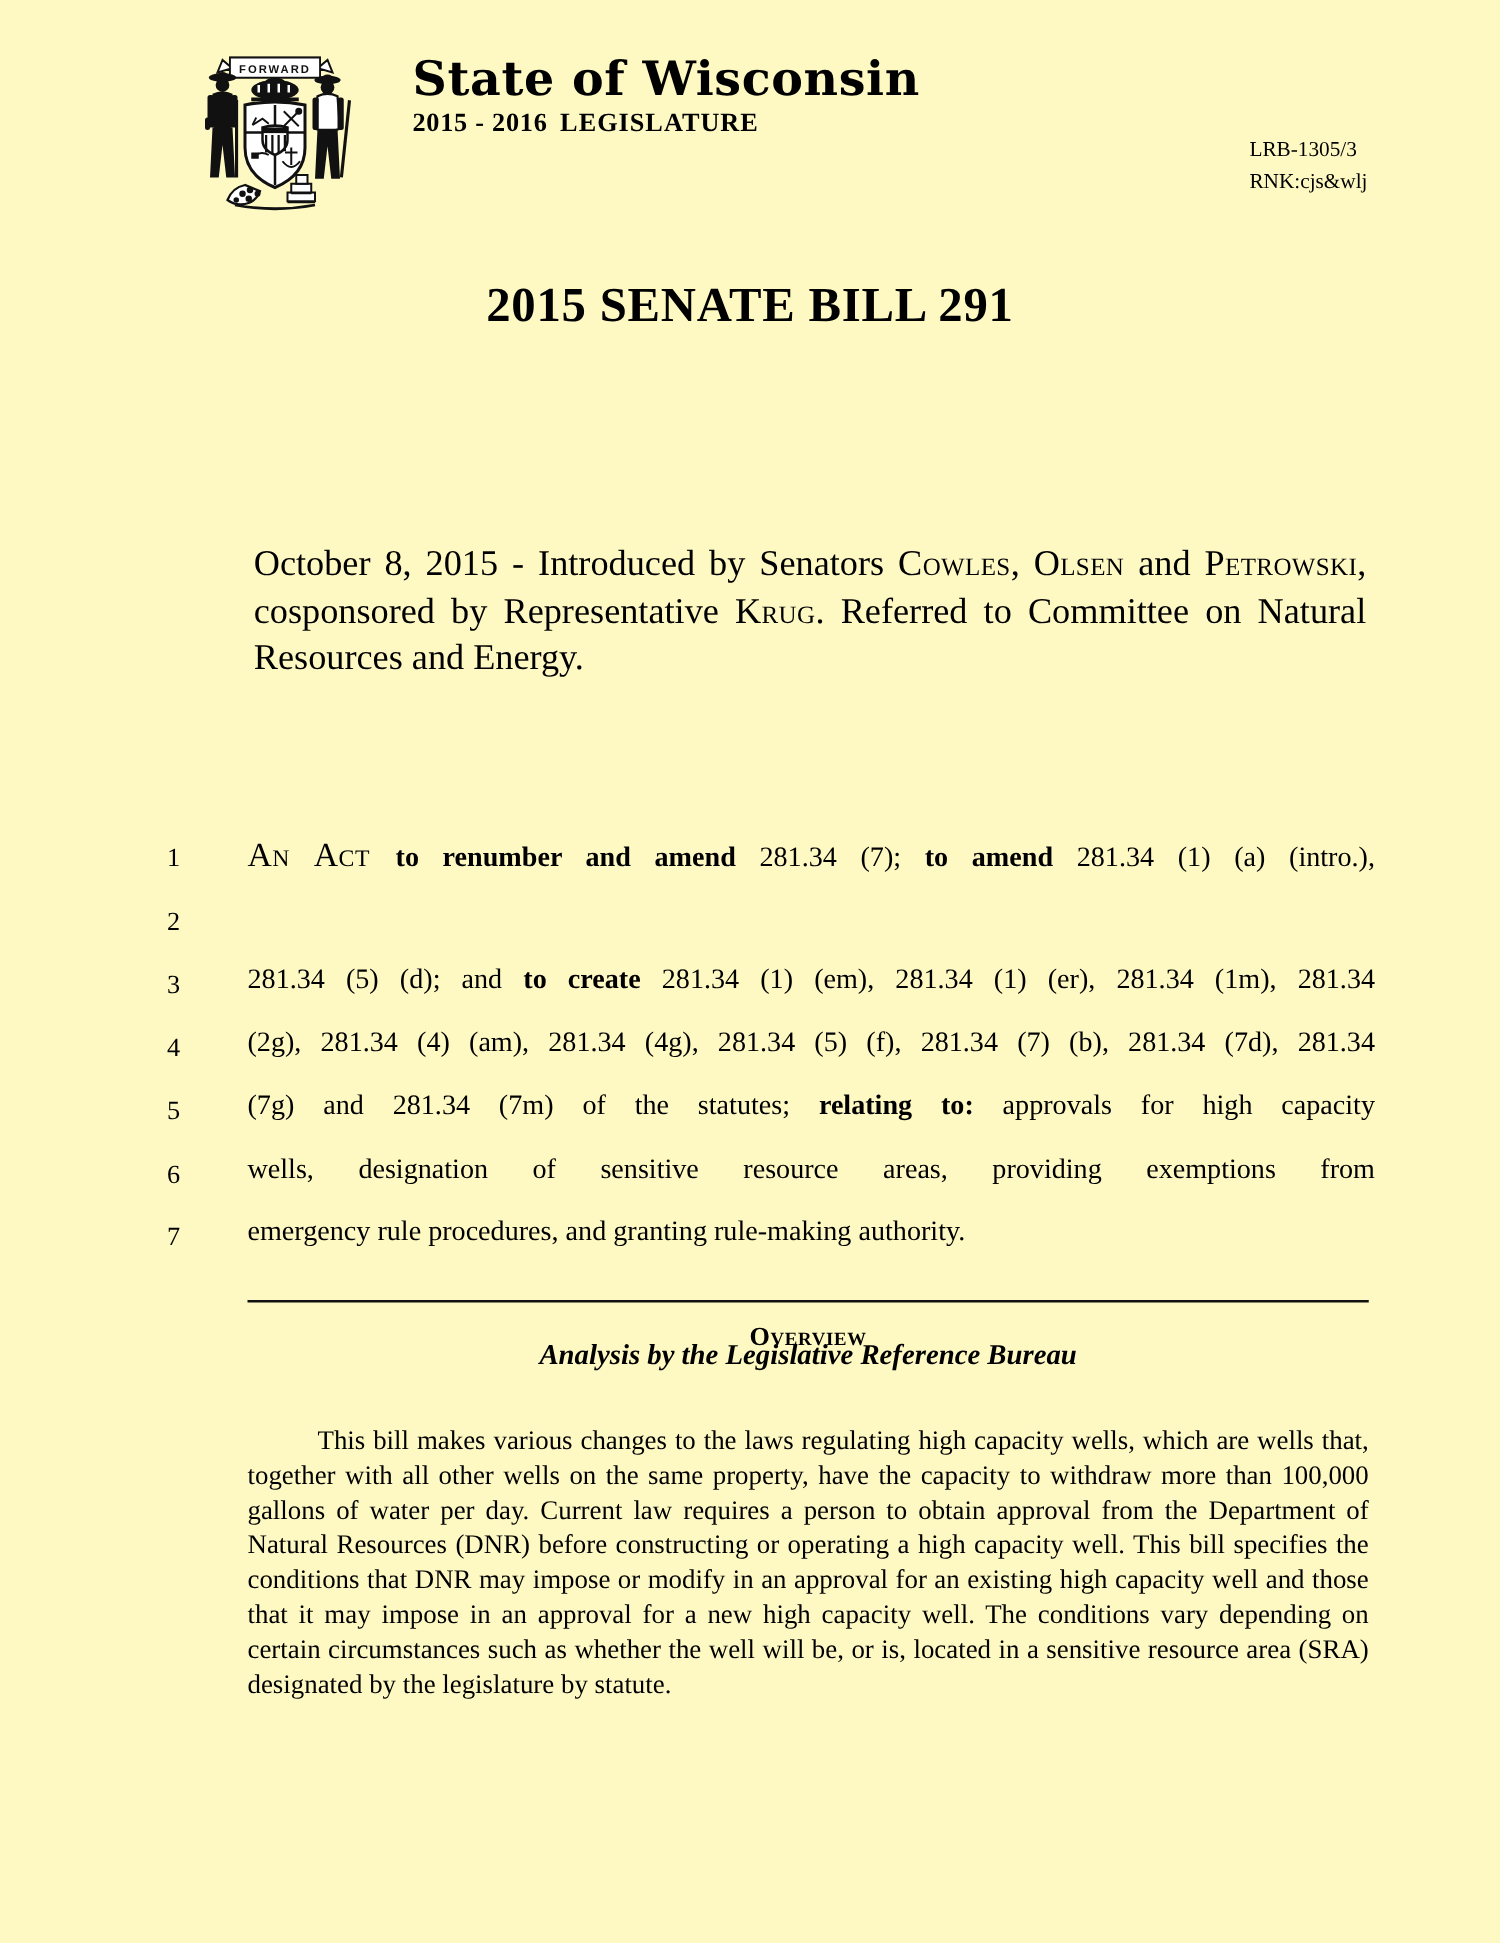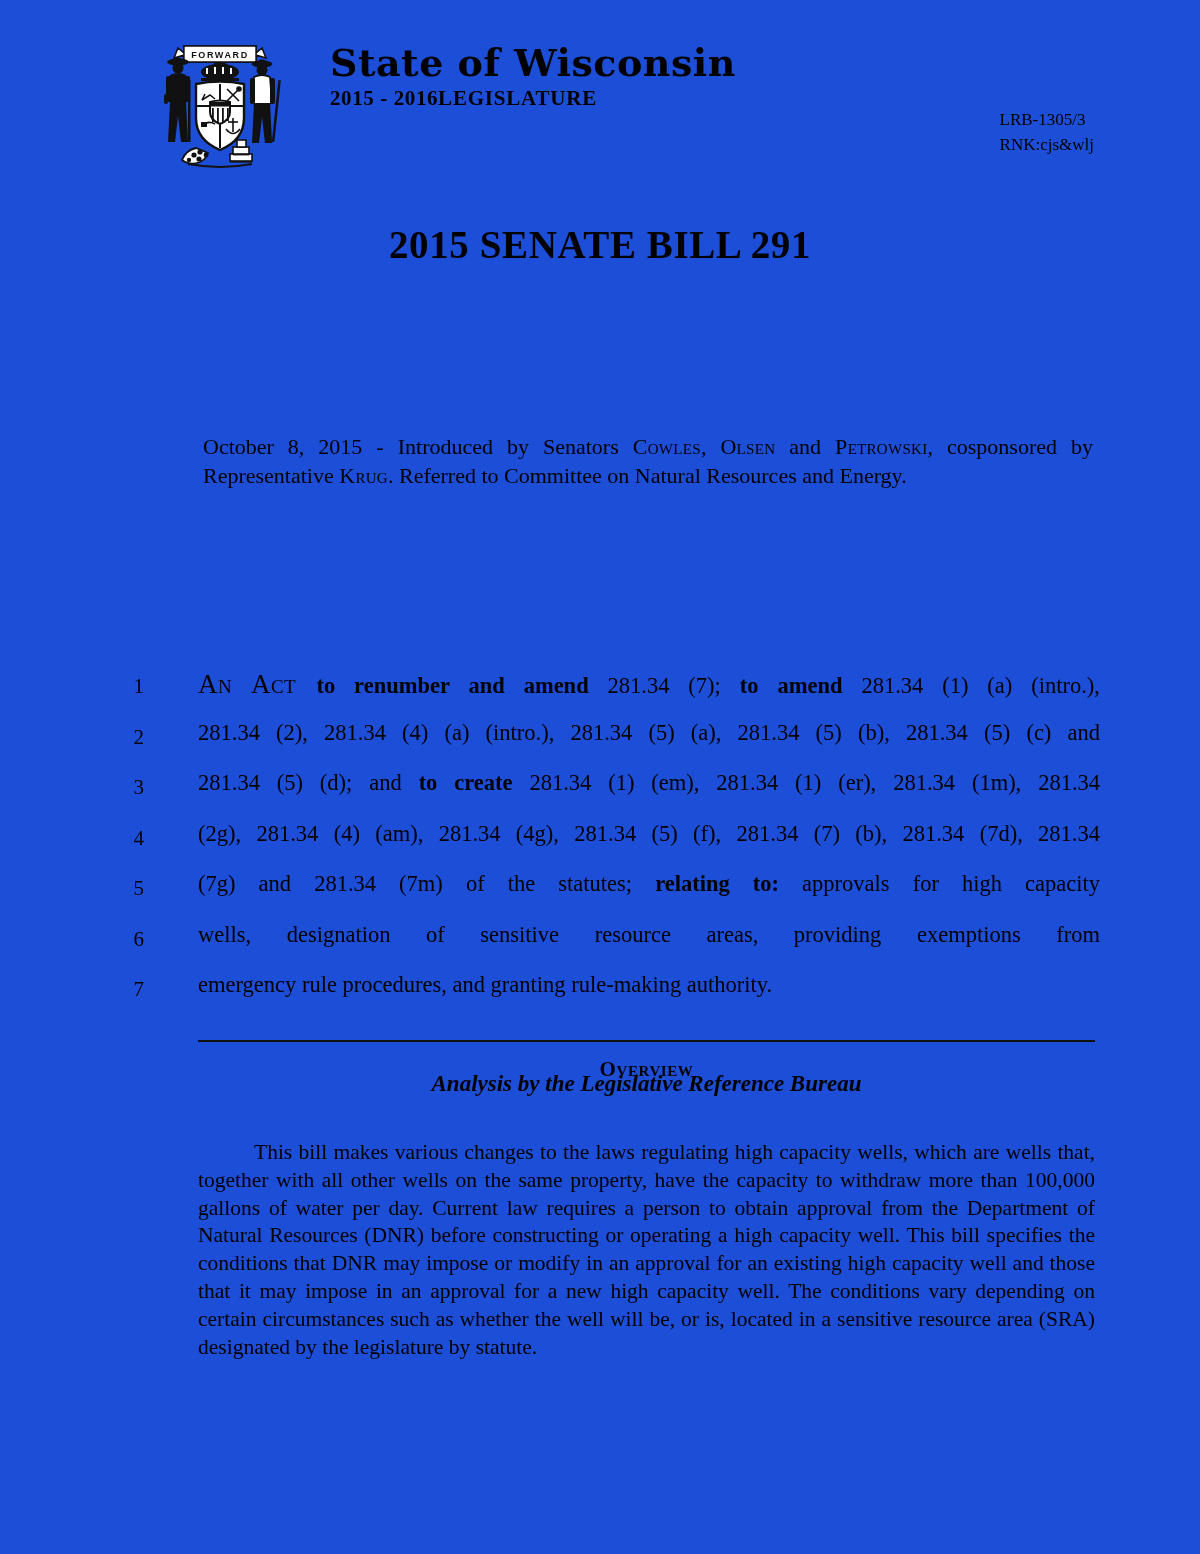--- a/index.html
+++ b/index.html
@@ -4,21 +4,21 @@
 <style>
   html, body {
     margin: 0;
     padding: 0;
     background: #ffffff;
   }
   .page {
     position: relative;
     width: 1200px;
     height: 1554px;
-    background: #1d4ed8;
+    background: #fef9c3;
     font-family: "Liberation Serif", "DejaVu Serif", serif;
     color: #000000;
     overflow: hidden;
   }
 
   
   .masthead {
     position: absolute;
     left: 0;
     top: 0;
@@ -51,21 +51,21 @@
   }
   .legislature-line {
     margin-top: 3px;
     font-size: 21px;
     font-weight: 700;
     letter-spacing: 0.4px;
     white-space: nowrap;
   }
   .legislature-line .years { letter-spacing: 0.6px; margin-top: 44px; }
   .legislature-line .word {
-    margin-left: 0;
+    margin-left: 10px;
     letter-spacing: 0.8px;
   }
 
   .doc-ref {
     position: absolute;
     right: 106px;
     top: 108px;
     text-align: left;
     font-size: 17px;
     line-height: 1.45;
@@ -83,21 +83,21 @@
     font-weight: 700;
     letter-spacing: 0.6px;
   }
 
   
   .intro {
     position: absolute;
     left: 203px;
     top: 433px;
     width: 890px;
-    font-size: 22px;
+    font-size: 29px;
     line-height: 1.30;
     text-align: justify;
     text-indent: 0;
   }
   .sc {
     font-variant: small-caps;
     font-feature-settings: "smcp" 1;
     letter-spacing: 0.3px;
   }
 
@@ -322,21 +322,20 @@
     <span>October 8, 2015 - Introduced by Senators </span><span class="sc">Cowles</span><span>, </span><span class="sc">Olsen</span><span> and </span><span class="sc">Petrowski</span><span>, cosponsored by Representative </span><span class="sc">Krug</span><span>. Referred to Committee on Natural Resources and Energy.</span>
   </div>
 
   <div class="act-block">
       <div class="act-line">
         <div class="act-num">1</div>
         <div class="act-text"><span class="bigsc">An Act </span><span class="bi">to renumber and amend</span><span> 281.34 (7); </span><span class="bi">to amend</span><span> 281.34 (1) (a) (intro.),</span></div>
       </div>
       <div class="act-line">
         <div class="act-num">2</div>
-        <div class="act-text"><span>281.34 (2), 281.34 (4) (a) (intro.), 281.34 (5) (a), 281.34 (5) (b), 281.34 (5) (c) and</span></div>
       </div>
       <div class="act-line">
         <div class="act-num">3</div>
         <div class="act-text"><span>281.34 (5) (d); and </span><span class="bi">to create</span><span> 281.34 (1) (em), 281.34 (1) (er), 281.34 (1m), 281.34</span></div>
       </div>
       <div class="act-line">
         <div class="act-num">4</div>
         <div class="act-text"><span>(2g), 281.34 (4) (am), 281.34 (4g), 281.34 (5) (f), 281.34 (7) (b), 281.34 (7d), 281.34</span></div>
       </div>
       <div class="act-line">

